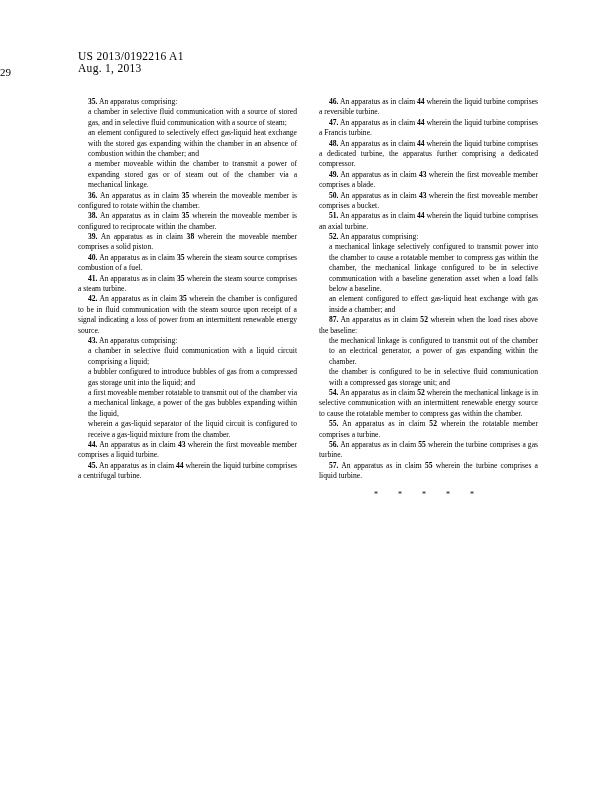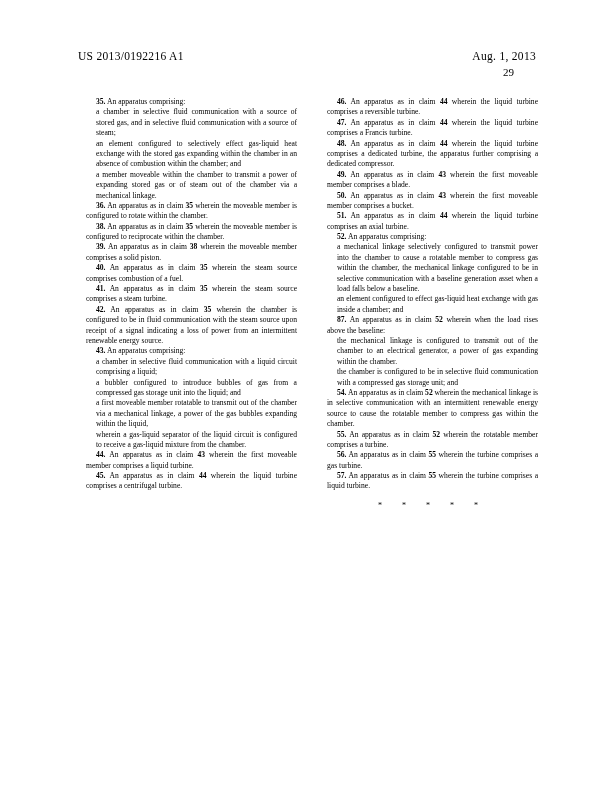--- a/index.html
+++ b/index.html
@@ -23,49 +23,49 @@
   }
   .header {
     position: absolute;
     top: 50px;
     left: 78px;
     right: 78px;
     display: flex;
     justify-content: space-between;
     font-size: 11.5px;
     font-family: "Liberation Serif", serif;
+    flex-direction: column;
   }
   .header .pubno {
     letter-spacing: 0.3px;
   }
   .header .pubdate {
     letter-spacing: 0.3px;
   }
   .pagenum {
     position: absolute;
     top: 66px;
     left: 0;
-    width: 514px;
-    text-align: right;
+    width: 576px;
+    text-align: left;
     font-size: 11px;
   }
   .columns {
     position: absolute;
     top: 97px;
     left: 78px;
     width: 460px;
     display: flex;
     gap: 22px;
   }
   .col {
     width: 219px;
     font-size: 7.6px;
     line-height: 1.37;
     text-align: justify;
-    margin-left: 8px;
   }
   .para {
     margin: 0 0 0 0;
     text-indent: 10px;
     text-align: justify;
   }
   .para.hang {
     text-indent: 0;
     padding-left: 10px;
   }

